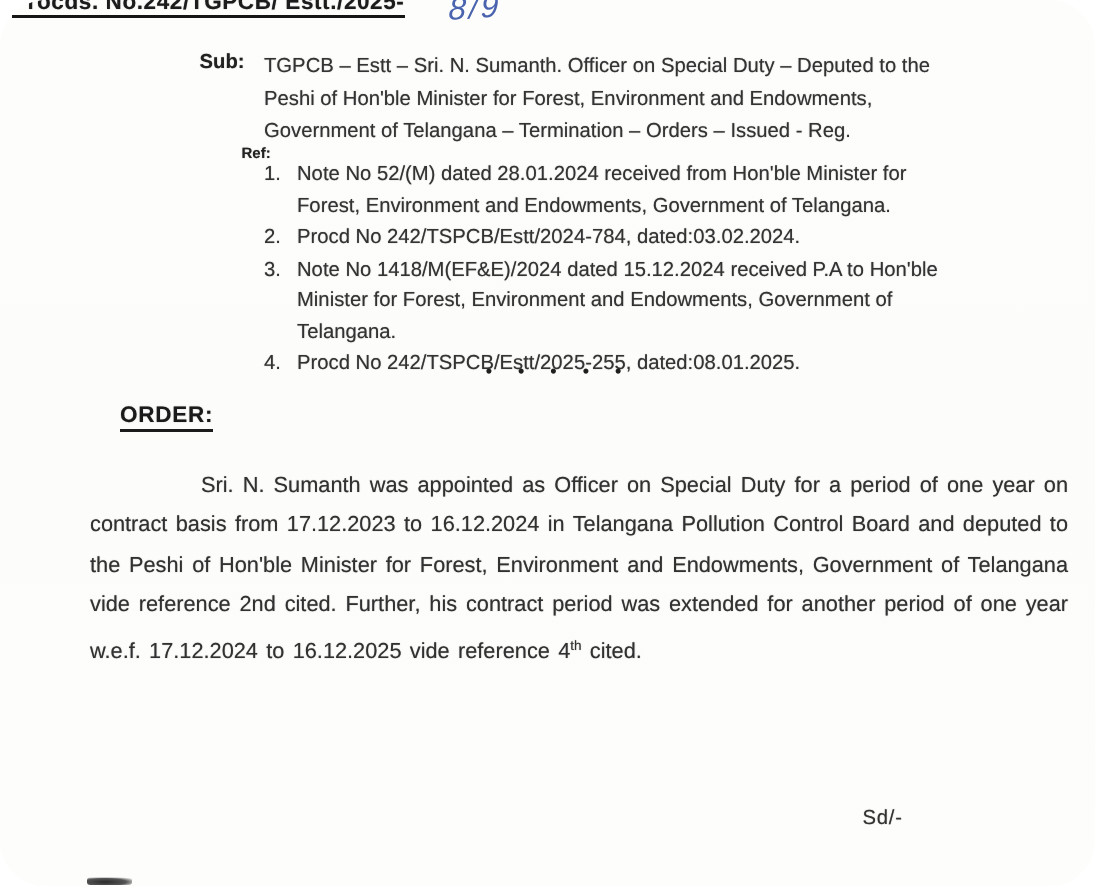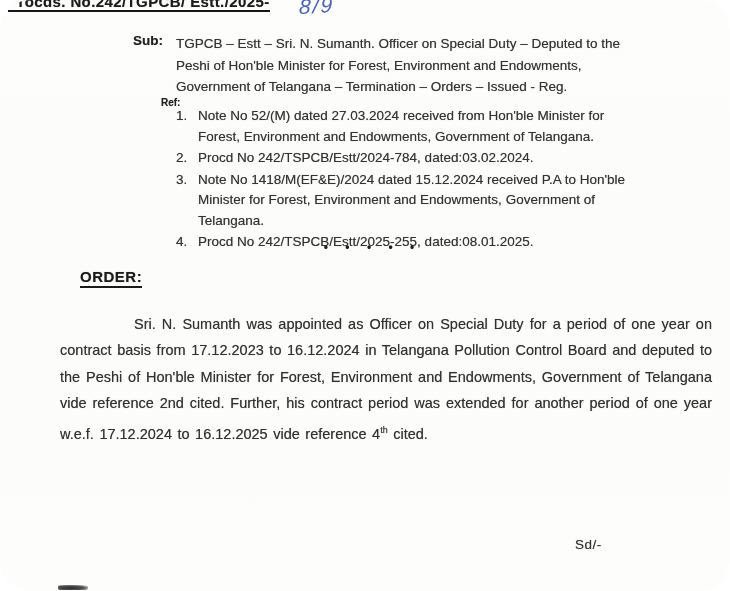--- a/index.html
+++ b/index.html
@@ -113,21 +113,21 @@
 
   <div class="sub-label scantext">Sub:</div>
 
   <div class="sub-text scantext">TGPCB – Estt – Sri. N. Sumanth. Officer on Special Duty – Deputed to the Peshi of Hon'ble Minister for Forest, Environment and Endowments, Government of Telangana – Termination – Orders  – Issued - Reg.</div>
 
   <div class="ref-label scantext">Ref:</div>
 
   <div class="ref-list">
     <div class="ref-item scantext">
       <span class="ref-num">1.</span>
-      <span class="ref-text">Note No 52/(M) dated 27.03.2024 received from Hon'ble Minister for Forest, Environment and Endowments, Government of Telangana.</span>
+      <span class="ref-text">Note No 52/(M) dated 28.01.2024 received from Hon'ble Minister for Forest, Environment and Endowments, Government of Telangana.</span>
     </div>
     <div class="ref-item scantext">
       <span class="ref-num">2.</span>
       <span class="ref-text">Procd No 242/TSPCB/Estt/2024-784, dated:03.02.2024.</span>
     </div>
     <div class="ref-item scantext">
       <span class="ref-num">3.</span>
       <span class="ref-text">Note No 1418/M(EF&amp;E)/2024 dated 15.12.2024 received P.A to Hon'ble Minister for Forest, Environment and Endowments, Government of Telangana.</span>
     </div>
     <div class="ref-item scantext">

